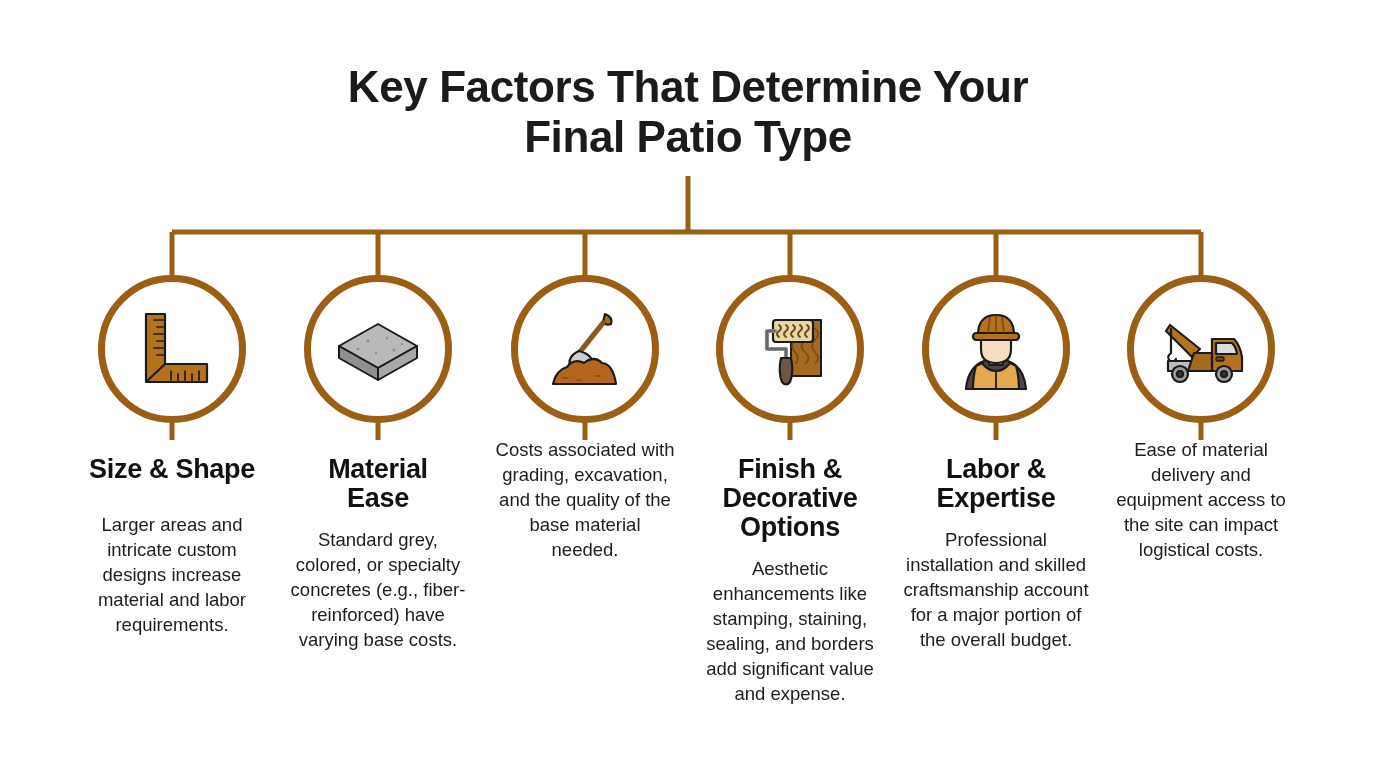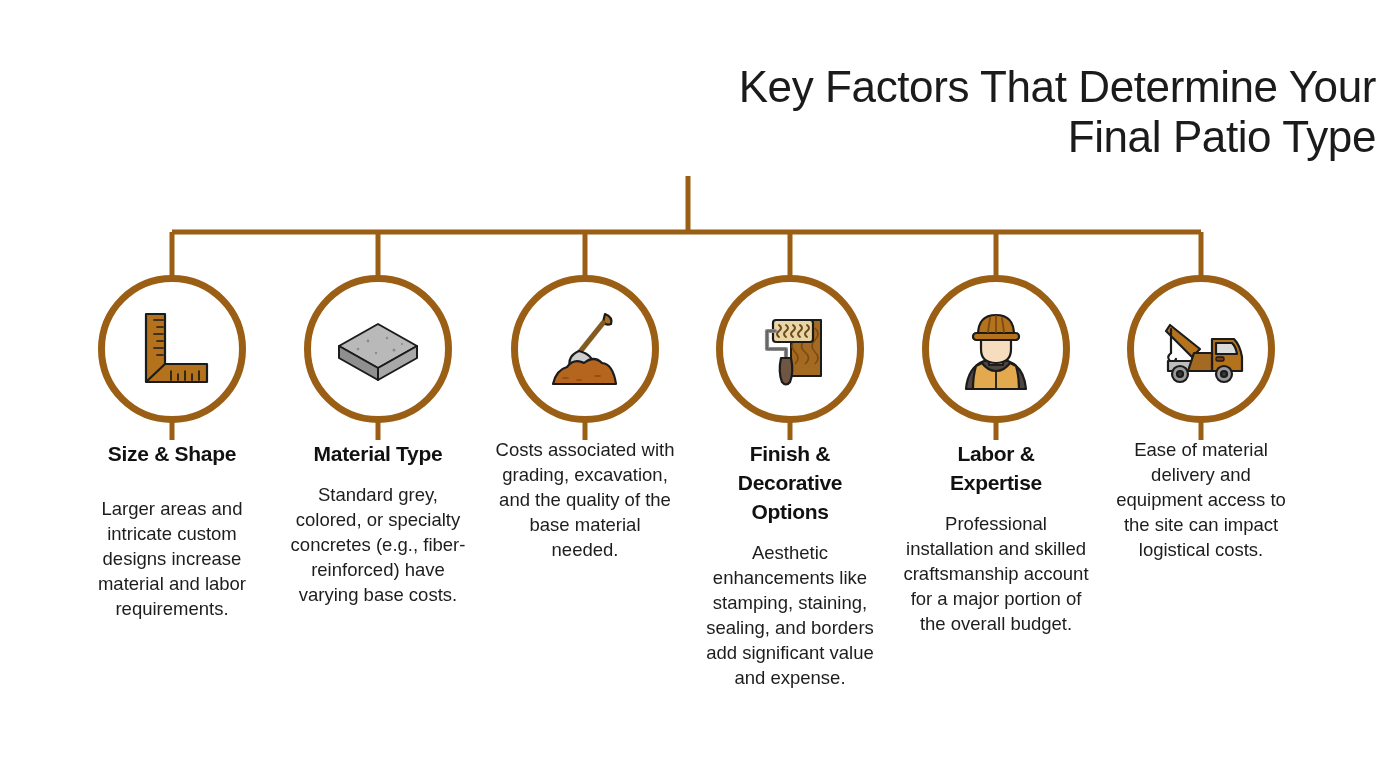--- a/index.html
+++ b/index.html
@@ -28,26 +28,25 @@
     position: absolute;
     left: 0;
     top: 62px;
     width: 1376px;
     text-align: center;
     pointer-events: none;
   }
   .title-line {
     display: block;
     font-family: "Liberation Sans", sans-serif;
-    font-weight: normal;
+    font-weight: bold;
     font-size: 44px;
     line-height: 50px;
     letter-spacing: -0.4px;
     color: #1b1b1b;
-    text-align: right;
   }
 
   
   .connectors {
     position: absolute;
     left: 0;
     top: 0;
     width: 1376px;
     height: 768px;
     overflow: visible;
@@ -85,24 +84,24 @@
     box-sizing: border-box;
     display: flex;
     align-items: center;
     justify-content: center;
   }
   .circle svg {
     display: block;
   }
 
   .node-title {
-    margin-top: 16px;
+    margin-top: 32px;
     font-family: "Liberation Sans", sans-serif;
     font-weight: bold;
-    font-size: 21px;
+    font-size: 27px;
     line-height: 29px;
     color: #111111;
     letter-spacing: -0.3px;
   }
   .node-desc {
     margin-top: 14px;
     font-family: "Liberation Sans", sans-serif;
     font-weight: normal;
     font-size: 18.5px;
     line-height: 25px;
@@ -201,21 +200,21 @@
               <circle cx="36" cy="33" r="1.4"></circle>
               <circle cx="55" cy="30" r="1.2"></circle>
               <circle cx="62" cy="42" r="1.5"></circle>
               <circle cx="44" cy="45" r="1.2"></circle>
               <circle cx="26" cy="41" r="1.3"></circle>
               <circle cx="70" cy="36" r="1.1"></circle>
             </g>
           </svg>
         </span>
       </div>
-      <div class="node-title">Material Type</div>
+      <div class="node-title">Material Ease</div>
       <div class="node-desc">Standard grey, colored, or specialty concretes (e.g., fiber-reinforced) have varying base costs.</div>
     </div>
 
     <div class="node node-2">
       <div class="circle">
         <span>
           <svg width="92" height="86" viewBox="0 0 92 86">
             <g stroke="#1b1b1b" stroke-width="2.2" stroke-linejoin="round" stroke-linecap="round">
               <path d="M66 8 q8 3 6 10 q-5 2 -8 -2 z" fill="#a8701f"></path>
               <line x1="64" y1="17" x2="40" y2="47" stroke-width="5" stroke="#a8701f"></line>

